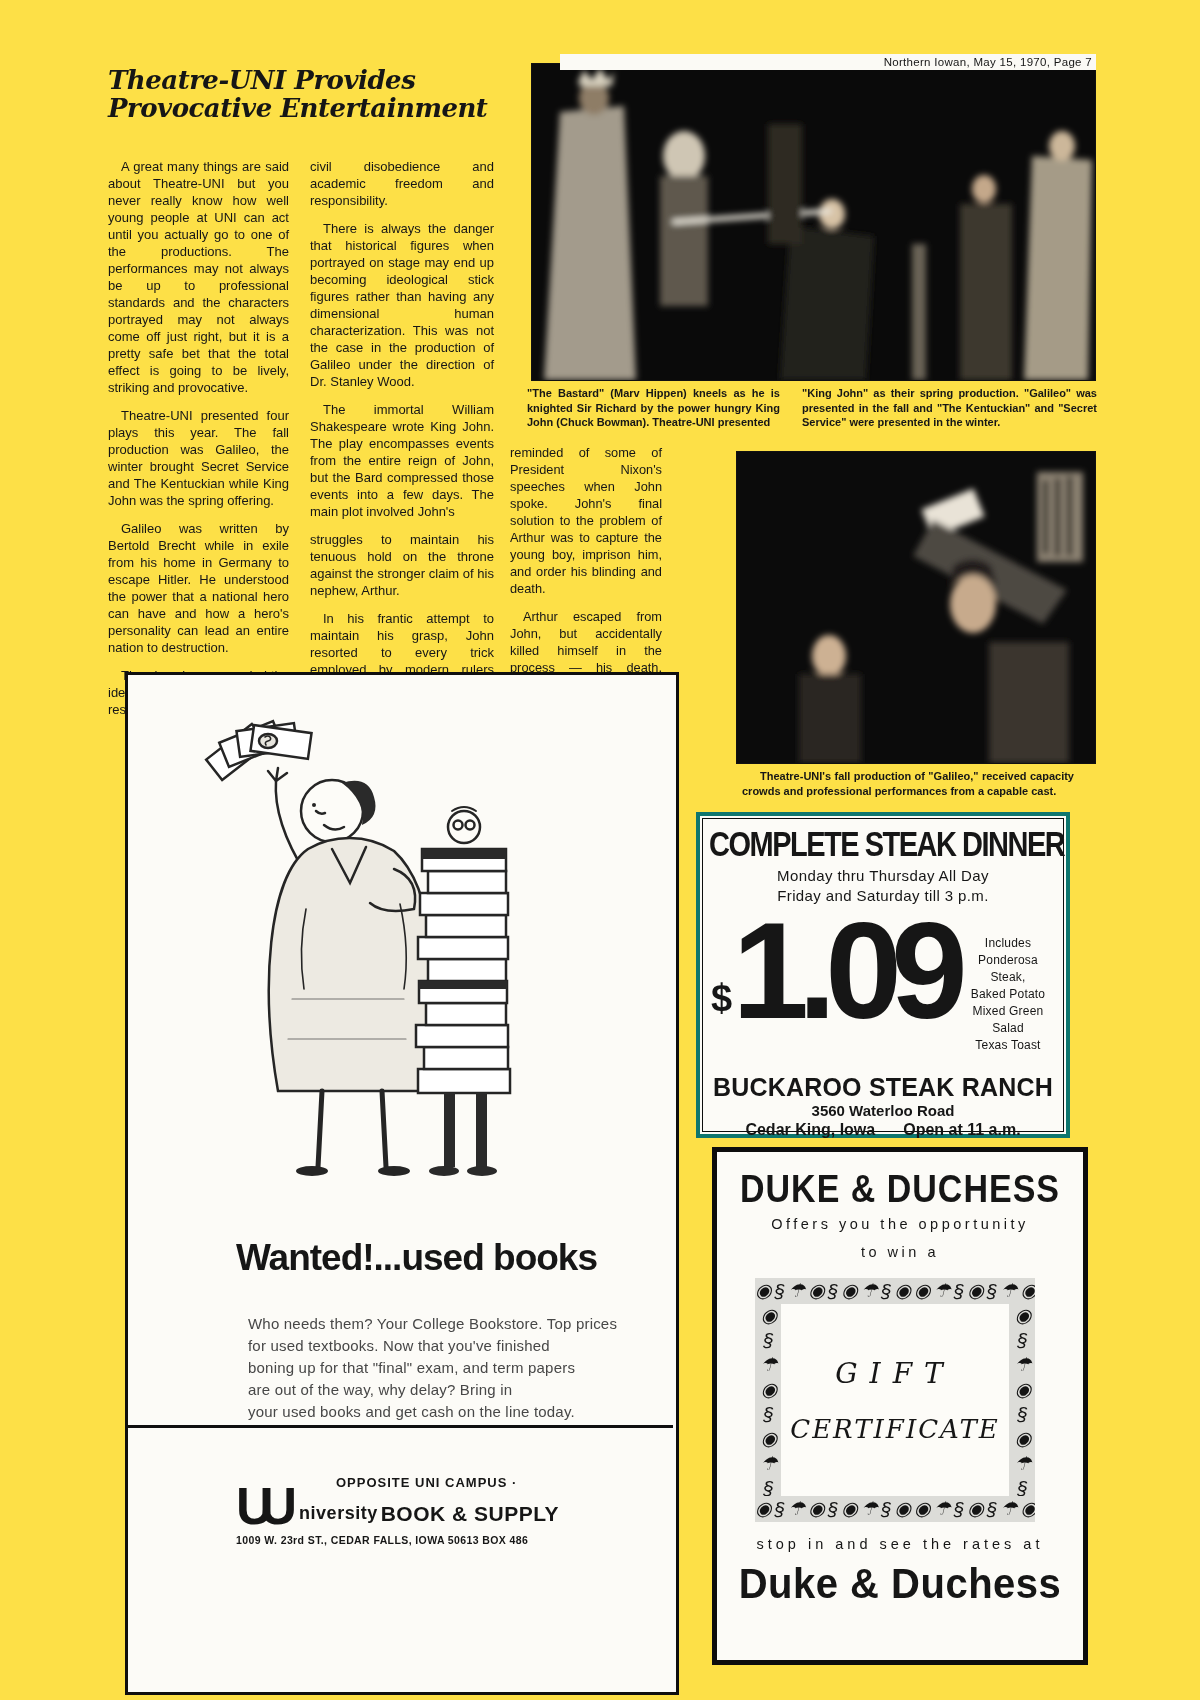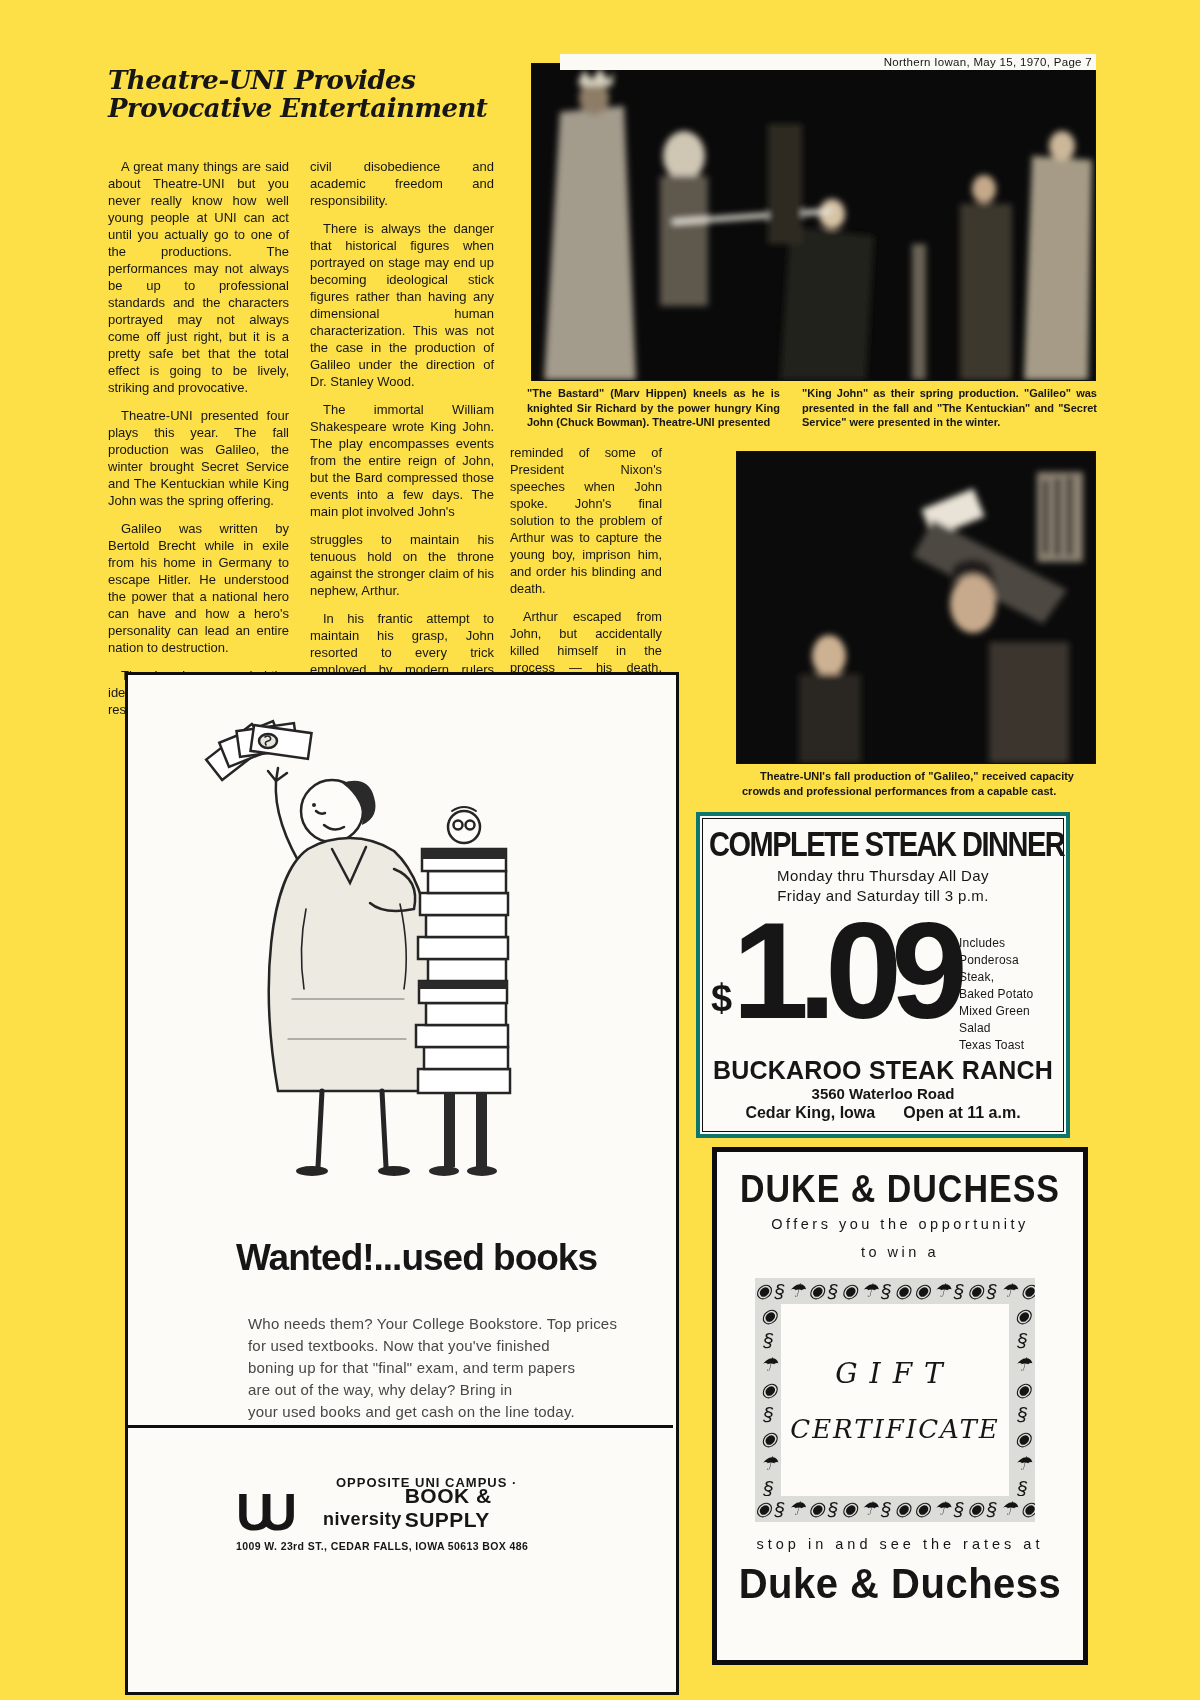--- a/index.html
+++ b/index.html
@@ -38,39 +38,39 @@
   .books-head{position:absolute;left:108px;top:562px;font-size:37px;font-weight:bold;
               letter-spacing:-1px;}
   .books-body{position:absolute;left:120px;top:638px;width:400px;font-size:15px;
               line-height:22px;color:#474747;letter-spacing:.2px;}
   .books-divider{position:absolute;left:-3px;top:750px;width:548px;border-top:3px solid #0f0f0f;}
   .ubs{position:absolute;left:108px;top:800px;width:340px;}
   .ubs-campus{font-size:13px;letter-spacing:1px;font-weight:bold;margin-left:100px;}
   .ubs-row{display:flex;align-items:flex-end;margin-top:-6px;}
   .ubs-uu{font-size:52px;font-weight:bold;letter-spacing:-14px;line-height:.85;
           padding-right:16px;text-align:center;}
-  .ubs-small{font-size:18px;font-weight:bold;letter-spacing:.5px;padding-bottom:4px;margin-left:24px;}
+  .ubs-small{font-size:18px;font-weight:bold;letter-spacing:.5px;padding-bottom:4px;}
   .ubs-big{font-size:21px;font-weight:bold;letter-spacing:.5px;padding-bottom:2px;margin-left:3px;}
   .ubs-addr{font-size:10.5px;font-weight:bold;letter-spacing:.4px;margin-top:6px;}
   
   .ad-steak{position:absolute;left:696px;top:812px;width:366px;height:318px;
             border:4px solid #0f766e;background:#fcfbf7;}
   .steak-inner{position:absolute;inset:2px;border:1px solid #0d0d0d;padding:6px 6px 0 6px;
                display:flex;flex-direction:column;}
   .steak-title{font-size:29px;font-weight:bold;letter-spacing:-1.5px;text-align:center;
                transform:scaleY(1.18);transform-origin:top;white-space:nowrap;}
   .steak-hours{font-size:15px;text-align:center;letter-spacing:.4px;line-height:1.3;margin-top:8px;}
   .steak-price-row{display:flex;margin-top:2px;}
   .steak-dollar{font-size:38px;font-weight:bold;align-self:flex-end;margin:0 0 34px 2px;}
   .steak-price{font-size:138px;font-weight:bold;letter-spacing:-11px;line-height:.92;
                flex:1;min-width:0;}
-  .steak-includes{width:98px;font-size:12px;line-height:1.42;text-align:left;
+  .steak-includes{width:98px;font-size:12px;line-height:1.42;text-align:center;
                   margin-top:28px;letter-spacing:.2px;}
   .steak-name{font-size:25px;font-weight:bold;text-align:center;letter-spacing:.2px;
-              margin-top:2px;white-space:nowrap;}
+              margin-top:19px;white-space:nowrap;}
   .steak-addr{font-size:15px;font-weight:bold;text-align:center;line-height:1.25;}
   .steak-city-row{display:flex;justify-content:center;gap:28px;font-size:16px;font-weight:bold;}
   
   .ad-duke{position:absolute;left:712px;top:1147px;width:366px;height:508px;
            border:5px solid #0d0d0d;background:#fcfbf7;}
   .duke-title{position:absolute;top:14px;left:0;width:100%;text-align:center;
               font-size:34px;font-weight:bold;letter-spacing:1px;transform:scaleY(1.15);
               transform-origin:top;}
   .duke-l1{position:absolute;top:64px;width:100%;text-align:center;font-size:14.5px;
            letter-spacing:3.5px;}

